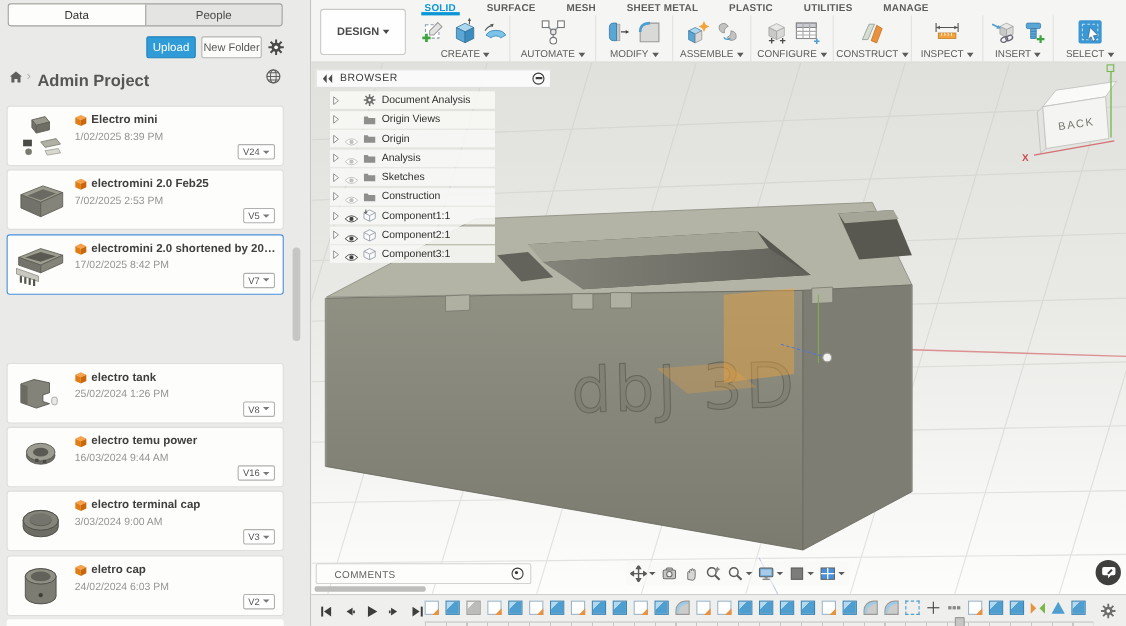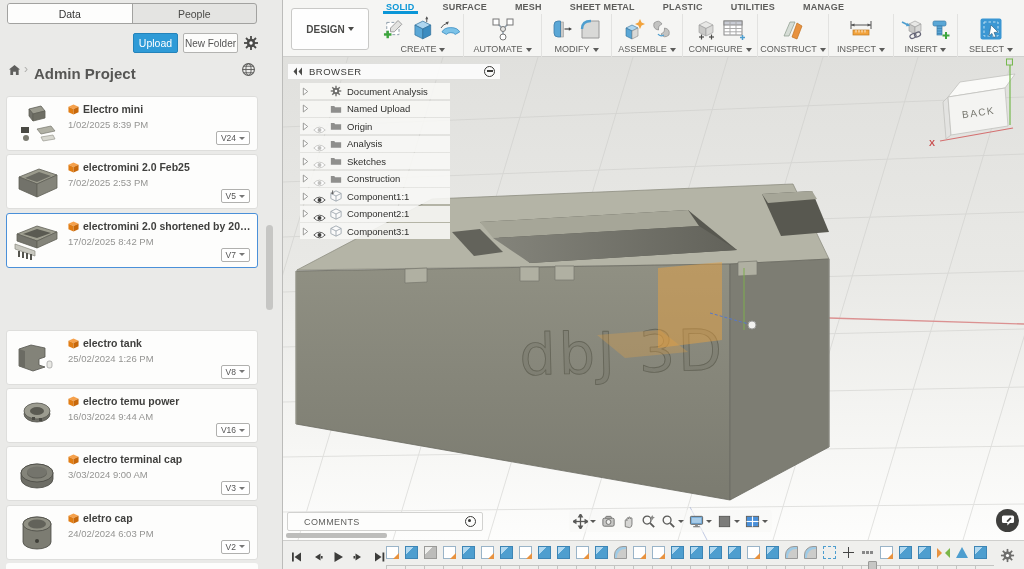--- a/index.html
+++ b/index.html
@@ -589,21 +589,21 @@
               <use href="#i-caret"></use>
             </svg>
     <span class="n-vis" style="visibility: hidden;"><svg width="13" height="10" viewBox="0 0 16 12">
                 <use href="#i-eye"></use>
               </svg></span>
     <span class="n-ico">
               <svg width="12" height="10" viewBox="0 0 14 11" style="color:#8f8f8d">
                 <use href="#i-folder"></use>
               </svg>
             </span>
-    <span class="n-label">Named Upload</span>
+    <span class="n-label">Origin Views</span>
   </div>
           <div class="bnode">
     <svg class="n-caret" width="7" height="9" viewBox="0 0 8 10">
               <use href="#i-caret"></use>
             </svg>
     <span class="n-vis vis-off"><svg width="13" height="10" viewBox="0 0 16 12">
                 <use href="#i-eye"></use>
               </svg></span>
     <span class="n-ico">
               <svg width="12" height="10" viewBox="0 0 14 11" style="color:#8f8f8d">

